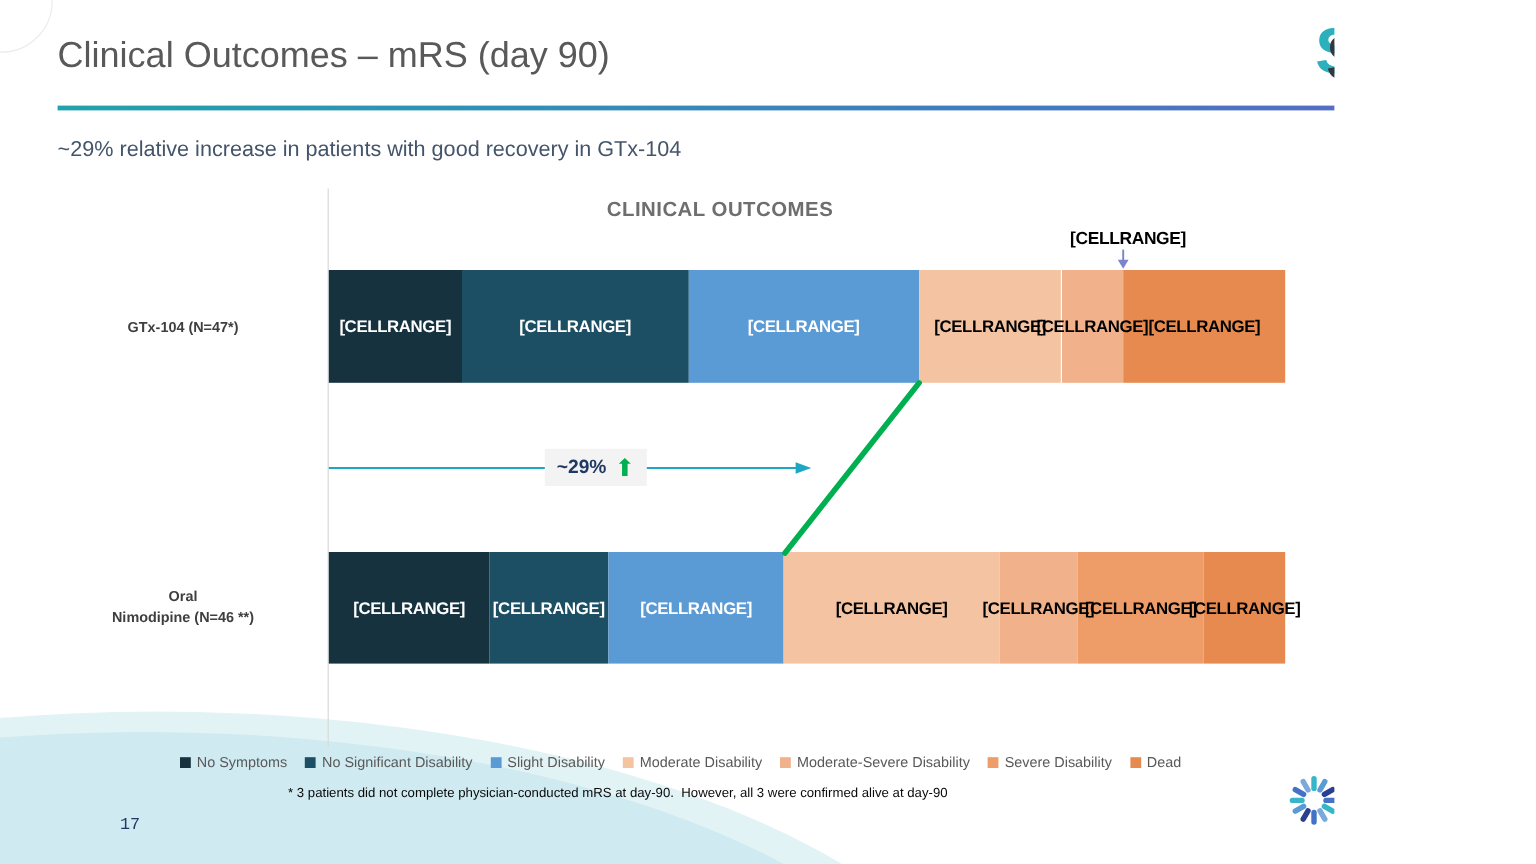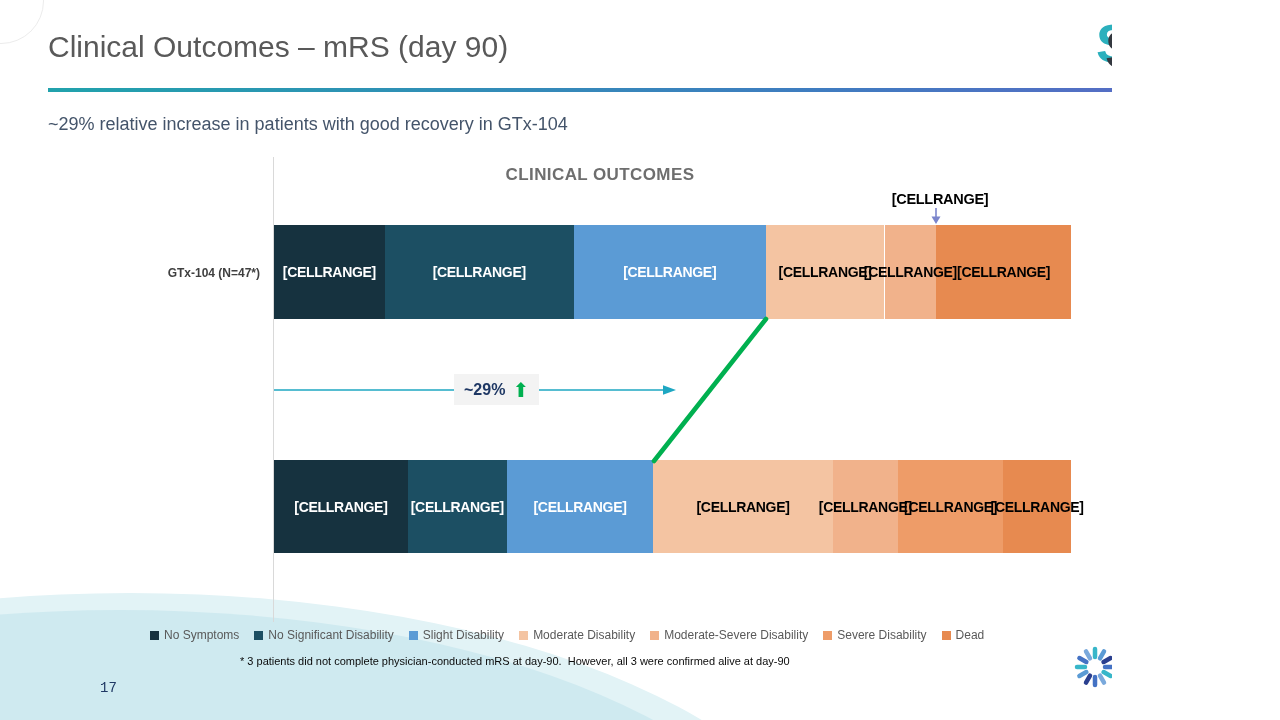--- a/index.html
+++ b/index.html
@@ -33,21 +33,21 @@
   .chart-title{position:absolute;left:350px;top:165px;width:500px;text-align:center;
                font-size:17px;font-weight:700;color:#6e6e6e;letter-spacing:.4px;}
   .bar-row{position:absolute;left:274px;width:797px;}
   #bar0{top:225px;height:94px;}
   #bar1{top:460px;height:93px;}
   .seg{position:absolute;top:0;height:100%;}
   .seg-label{position:absolute;top:50%;transform:translate(-50%,-50%);font-weight:700;
              font-size:14px;letter-spacing:-.3px;white-space:nowrap;z-index:2;}
   .seg-label.light{color:#fff;}
   .seg-label.dark{color:#000;}
-  .cat-label{position:absolute;width:215px;text-align:right;font-weight:700;font-size:12px;
+  .cat-label{position:absolute;width:215px;text-align:center;font-weight:700;font-size:12px;
              color:#3f3f3f;line-height:17px;}
   #cat0{left:45px;top:265px;}
   #cat1{left:45px;top:489px;}
 
   .overlay{position:absolute;left:0;top:0;z-index:2;pointer-events:none;}
 
   .callout{position:absolute;left:454px;top:374px;height:31px;background:#f3f3f3;
            display:flex;align-items:center;gap:7px;padding:0 10px;z-index:3;}
   .callout .pct{font-weight:700;font-size:16px;color:#1f3864;}
   .callout .up{color:#00b050;font-size:20px;line-height:1;font-family:"DejaVu Sans",sans-serif;}
@@ -91,20 +91,24 @@
     <span class="s-teal">S</span>
     <span class="s-dark">S</span>
     <span class="text"><span>TR</span><span class="accent">iV</span><span>E-ON</span></span>
   </div>
 
   <div class="axis"></div>
   <div class="chart-title">CLINICAL OUTCOMES</div>
 
   <div class="cat-label" id="cat0">
     <div>GTx-104 (N=47*)</div>
+  </div>
+  <div class="cat-label" id="cat1">
+    <div>Oral</div>
+    <div>Nimodipine (N=46 **)</div>
   </div>
 
   <div class="bar-row" id="bar0">
       <div class="seg" style="left: 0%; width: 13.9%; background: rgb(22, 50, 63);"></div>
       <span class="seg-label light" style="left: 6.95%;">[CELLRANGE]</span>
       <div class="seg" style="left: 13.9%; width: 23.7%; background: rgb(28, 79, 99);"></div>
       <span class="seg-label light" style="left: 25.75%;">[CELLRANGE]</span>
       <div class="seg" style="left: 37.6%; width: 24.1%; background: rgb(91, 155, 213);"></div>
       <span class="seg-label light" style="left: 49.65%;">[CELLRANGE]</span>
       <div class="seg" style="left: 61.7%; width: 14.9%; background: rgb(244, 196, 162);"></div>

